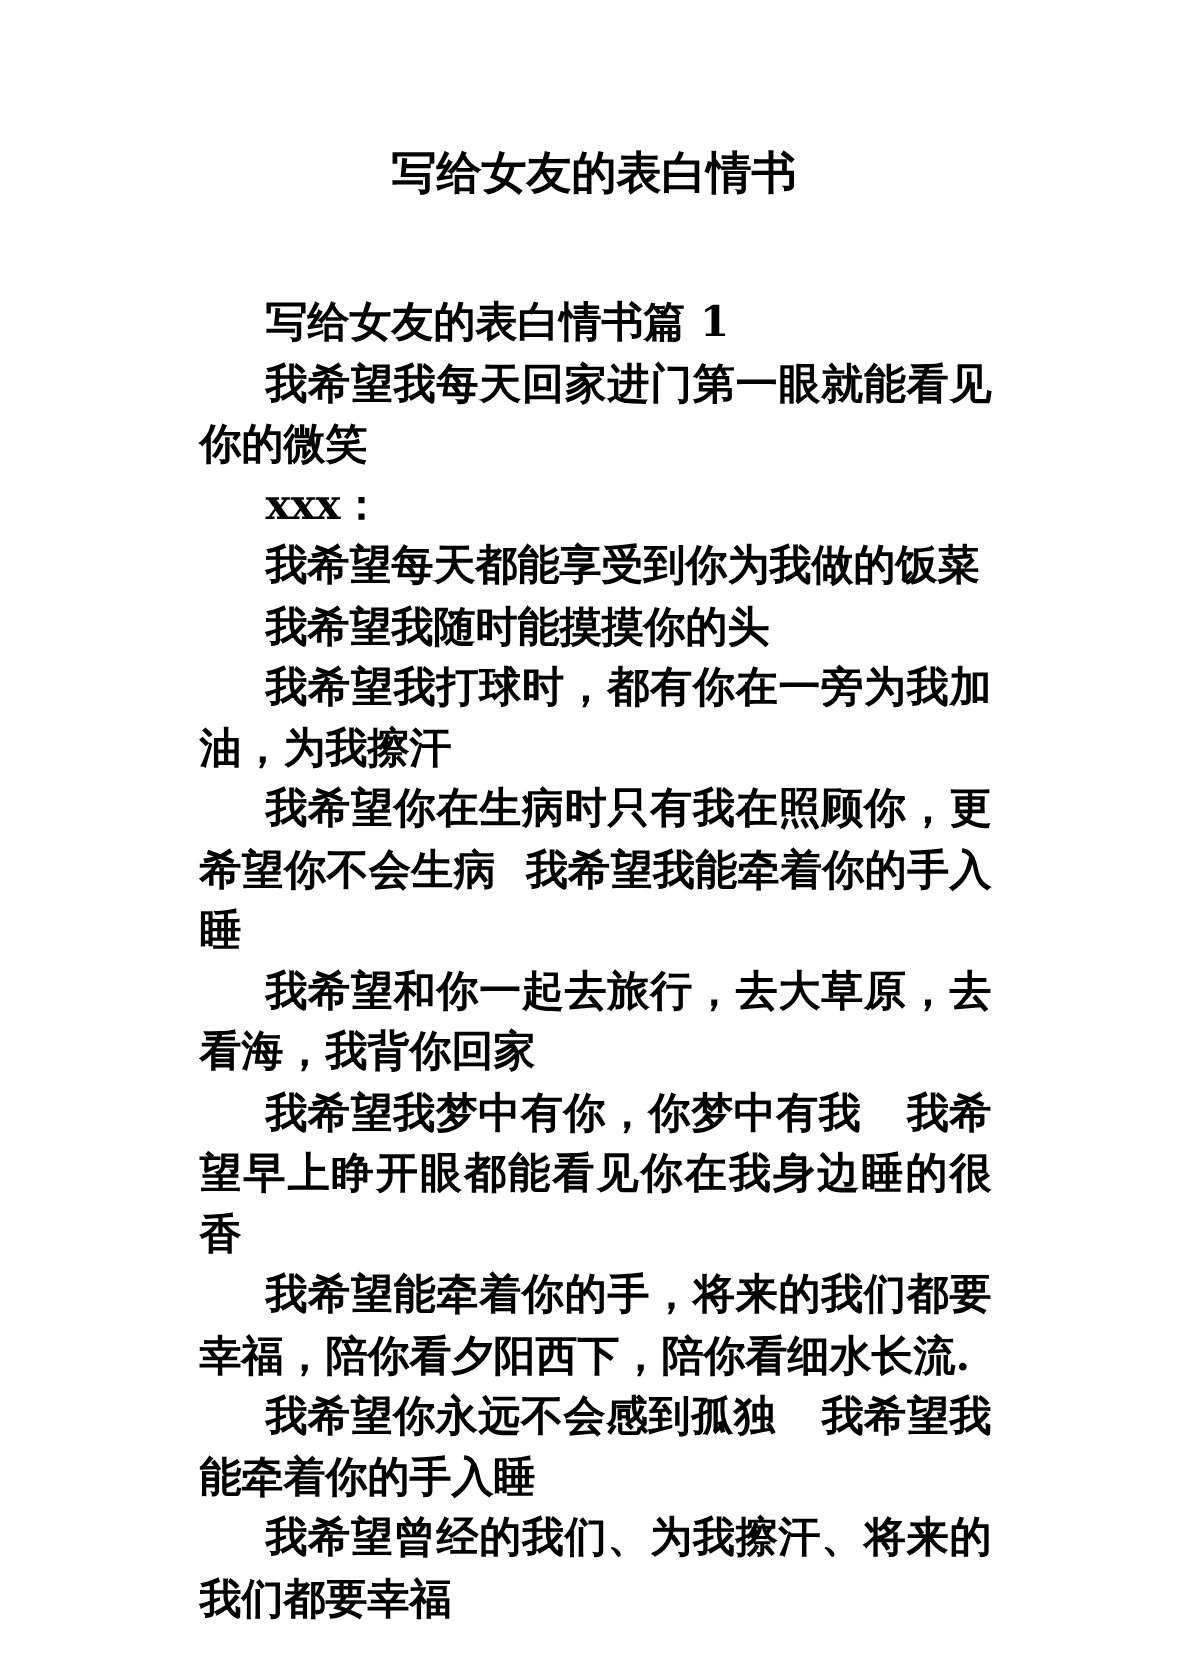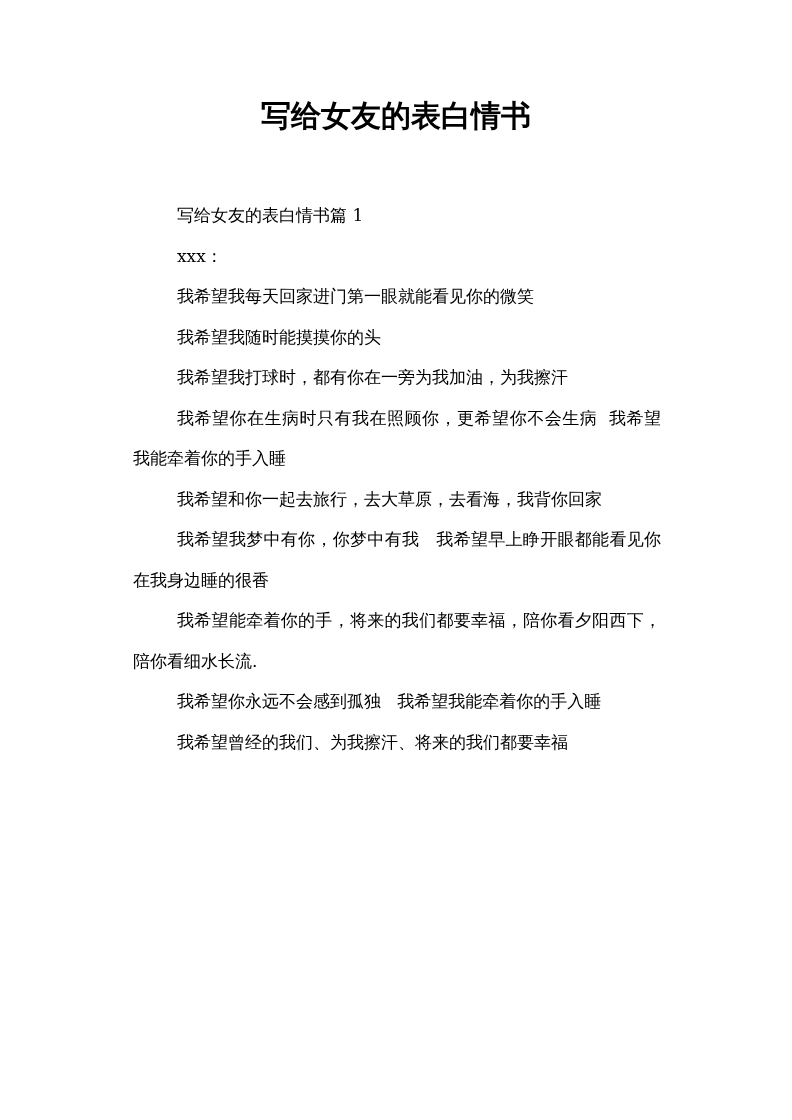--- a/index.html
+++ b/index.html
@@ -34,41 +34,43 @@
       line-height: 40px;
       letter-spacing: 0px;
       margin: 0;
     }
     .doc-body {
       position: absolute;
       left: 133px;
       top: 195px;
       width: 528px;
       font-family: "DejaVu Serif", "Liberation Serif", serif;
-      font-size: 17px;
+      font-size: 28px;
       line-height: 40.5px;
+      font-weight: bold;
     }
     .para {
       margin: 0;
       text-indent: 44px;
       text-align: justify;
       white-space: pre-wrap;
       word-break: break-all;
     }
   </style>
 </head>
 <body>
 
 <div class="page">
   <h1 class="doc-title">写给女友的表白情书</h1>
 
   <div class="doc-body">
     <p class="para">写给女友的表白情书篇 1</p>
+    <p class="para">我希望我每天回家进门第一眼就能看见你的微笑</p>
     <p class="para">xxx：</p>
-    <p class="para">我希望我每天回家进门第一眼就能看见你的微笑</p>
+    <p class="para">我希望每天都能享受到你为我做的饭菜</p>
     <p class="para">我希望我随时能摸摸你的头</p>
     <p class="para">我希望我打球时，都有你在一旁为我加油，为我擦汗</p>
     <p class="para">我希望你在生病时只有我在照顾你，更希望你不会生病  我希望我能牵着你的手入睡</p>
     <p class="para">我希望和你一起去旅行，去大草原，去看海，我背你回家</p>
     <p class="para">我希望我梦中有你，你梦中有我   我希望早上睁开眼都能看见你在我身边睡的很香</p>
     <p class="para">我希望能牵着你的手，将来的我们都要幸福，陪你看夕阳西下，陪你看细水长流.</p>
     <p class="para">我希望你永远不会感到孤独   我希望我能牵着你的手入睡</p>
     <p class="para">我希望曾经的我们、为我擦汗、将来的我们都要幸福</p>
   </div>
 </div>

